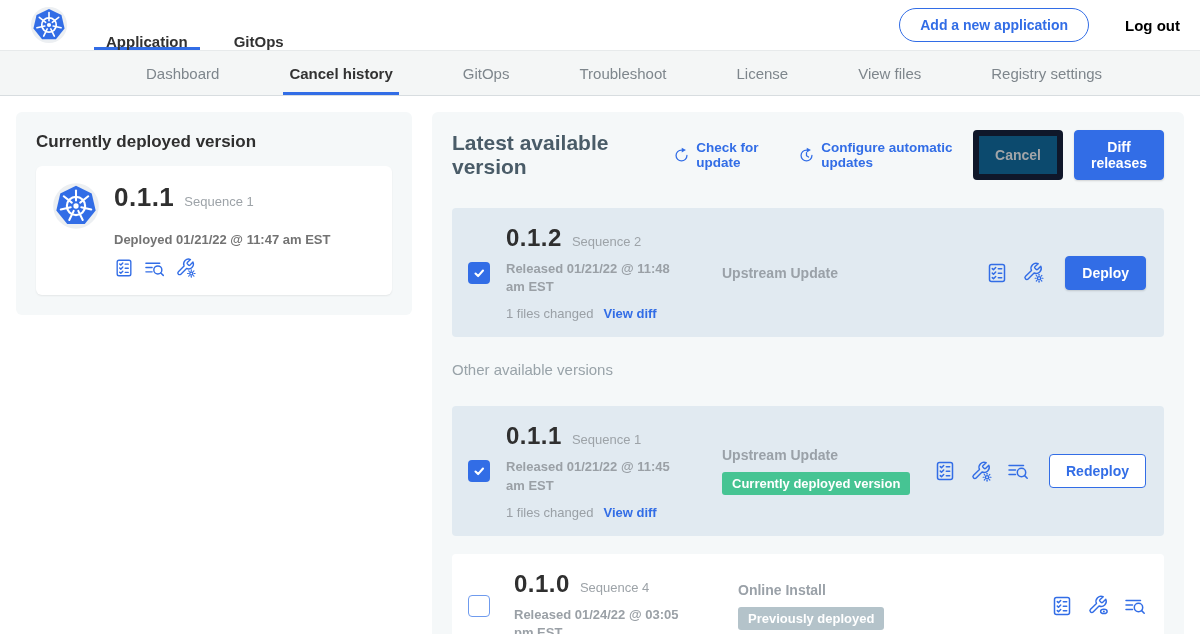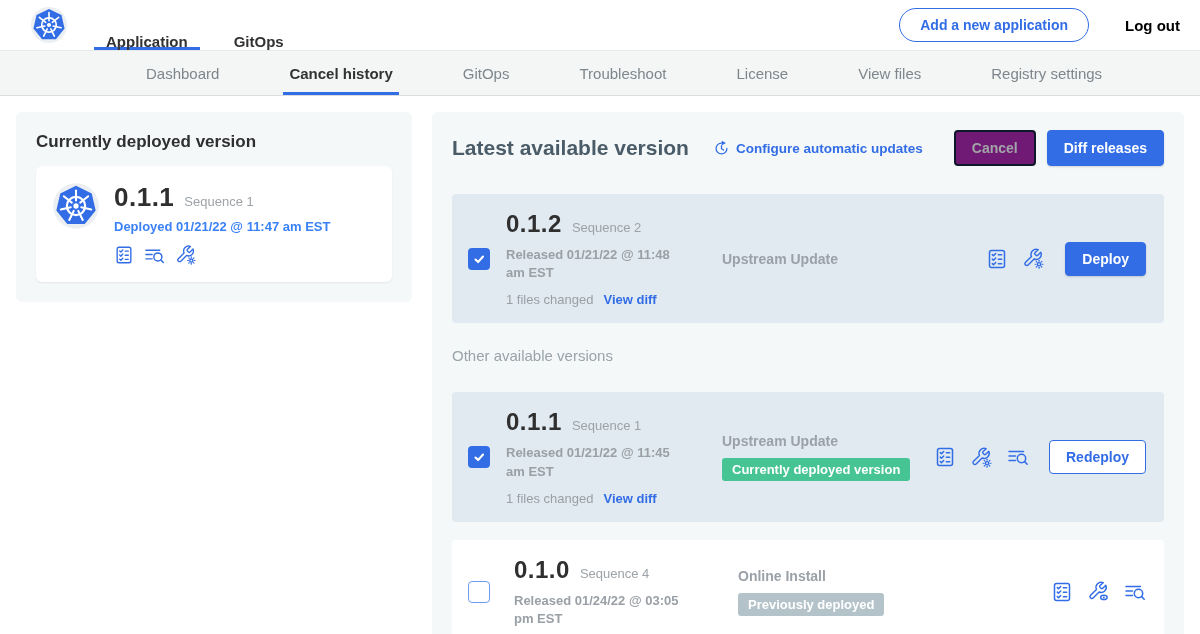--- a/index.html
+++ b/index.html
@@ -38,33 +38,33 @@
   
   .content{display:flex;align-items:flex-start;gap:20px;padding:16px;}
   .panel{background:var(--panel-bg);border-radius:6px;}
   .left-panel{width:396px;padding:20px;flex:none;}
   .left-panel h2{margin:0 0 14px;font-size:17px;font-weight:700;color:#2f2f2f;}
   .deployed-card{background:#fff;border-radius:6px;box-shadow:0 1px 2px rgba(0,0,0,.07);padding:16px;display:flex;gap:14px;}
   .dep-logo{width:48px;height:48px;flex:none;}
   .ver-line{display:flex;align-items:baseline;gap:10px;}
   .ver-num{font-size:26px;font-weight:700;color:#2f2f2f;letter-spacing:.5px;}
   .seq{font-size:13px;color:#9da3a8;}
-  .dep-date{margin-top:6px;font-size:13px;color:#3b82f6;font-weight:600;}
+  .dep-date{margin-top:19px;font-size:13px;color:#737373;font-weight:600;}
   .icon-row{margin-top:10px;display:flex;align-items:center;gap:10px;}
   .blue-ic{color:var(--accent);display:inline-flex;cursor:pointer;}
   .blue-ic svg{display:block;}
   .ic{fill:none;stroke:currentColor;stroke-width:1.5;stroke-linecap:round;stroke-linejoin:round;}
   
   .right-panel{flex:1;padding:18px 20px 20px;}
   .latest-header{display:flex;align-items:center;}
   .latest-header h2{margin:0 10px 0 0;font-size:21px;font-weight:700;color:var(--heading-slate);}
   .hdr-link{display:inline-flex;align-items:center;gap:6px;margin-left:14px;color:var(--accent);font-size:13.5px;font-weight:700;cursor:pointer;}
   .hdr-actions{margin-left:auto;display:flex;gap:11px;}
   .btn{font-family:inherit;font-size:14px;font-weight:700;border-radius:4px;padding:8px 16px;cursor:pointer;}
-  .btn-secondary{background:#701a75;border:2px solid #0f172a;color:#a2a5a8;}
+  .btn-secondary{background:#0c4a6e;border:6px solid #0f172a;color:#a2a5a8;}
   .btn-primary{background:var(--accent);border:1px solid var(--accent);color:#fff;box-shadow:0 1px 2px rgba(0,0,0,.15);}
   .btn-outline{background:#fff;border:1px solid var(--accent);color:var(--accent);}
   
   .version-row{display:flex;align-items:flex-start;border-radius:4px;padding:16px 18px 16px 16px;margin-top:16px;}
   .version-row.selected{background:var(--selected-row-bg);margin-top:28px;}
   .version-row.plain{background:#fff;margin-top:18px;gap:8px;}
   .checkbox{width:22px;height:22px;border-radius:4px;flex:none;align-self:center;margin-right:16px;cursor:pointer;display:flex;align-items:center;justify-content:center;}
   .checkbox.checked{background:var(--accent);}
   .checkbox.unchecked{background:#fff;border:1.5px solid #6f9bee;}
   .vcol{width:198px;flex:none;}
@@ -219,20 +219,28 @@
     </section>
 
     <section class="panel right-panel">
 
       <div class="latest-header">
         <h2>Latest available version</h2>
         <span class="hdr-link">
           <span class="blue-ic">
               <svg width="17" height="17" viewBox="0 0 20 20">
                 <use href="#ic-refresh"></use>
+              </svg>
+            </span>
+          <span>Check for update</span>
+        </span>
+        <span class="hdr-link">
+          <span class="blue-ic">
+              <svg width="17" height="17" viewBox="0 0 20 20">
+                <use href="#ic-refresh"></use>
                 <use href="#ic-clock-hands"></use>
               </svg>
             </span>
           <span>Configure automatic updates</span>
         </span>
         <div class="hdr-actions">
           <button class="btn btn-secondary">Cancel</button>
           <button class="btn btn-primary">Diff releases</button>
         </div>
       </div>

